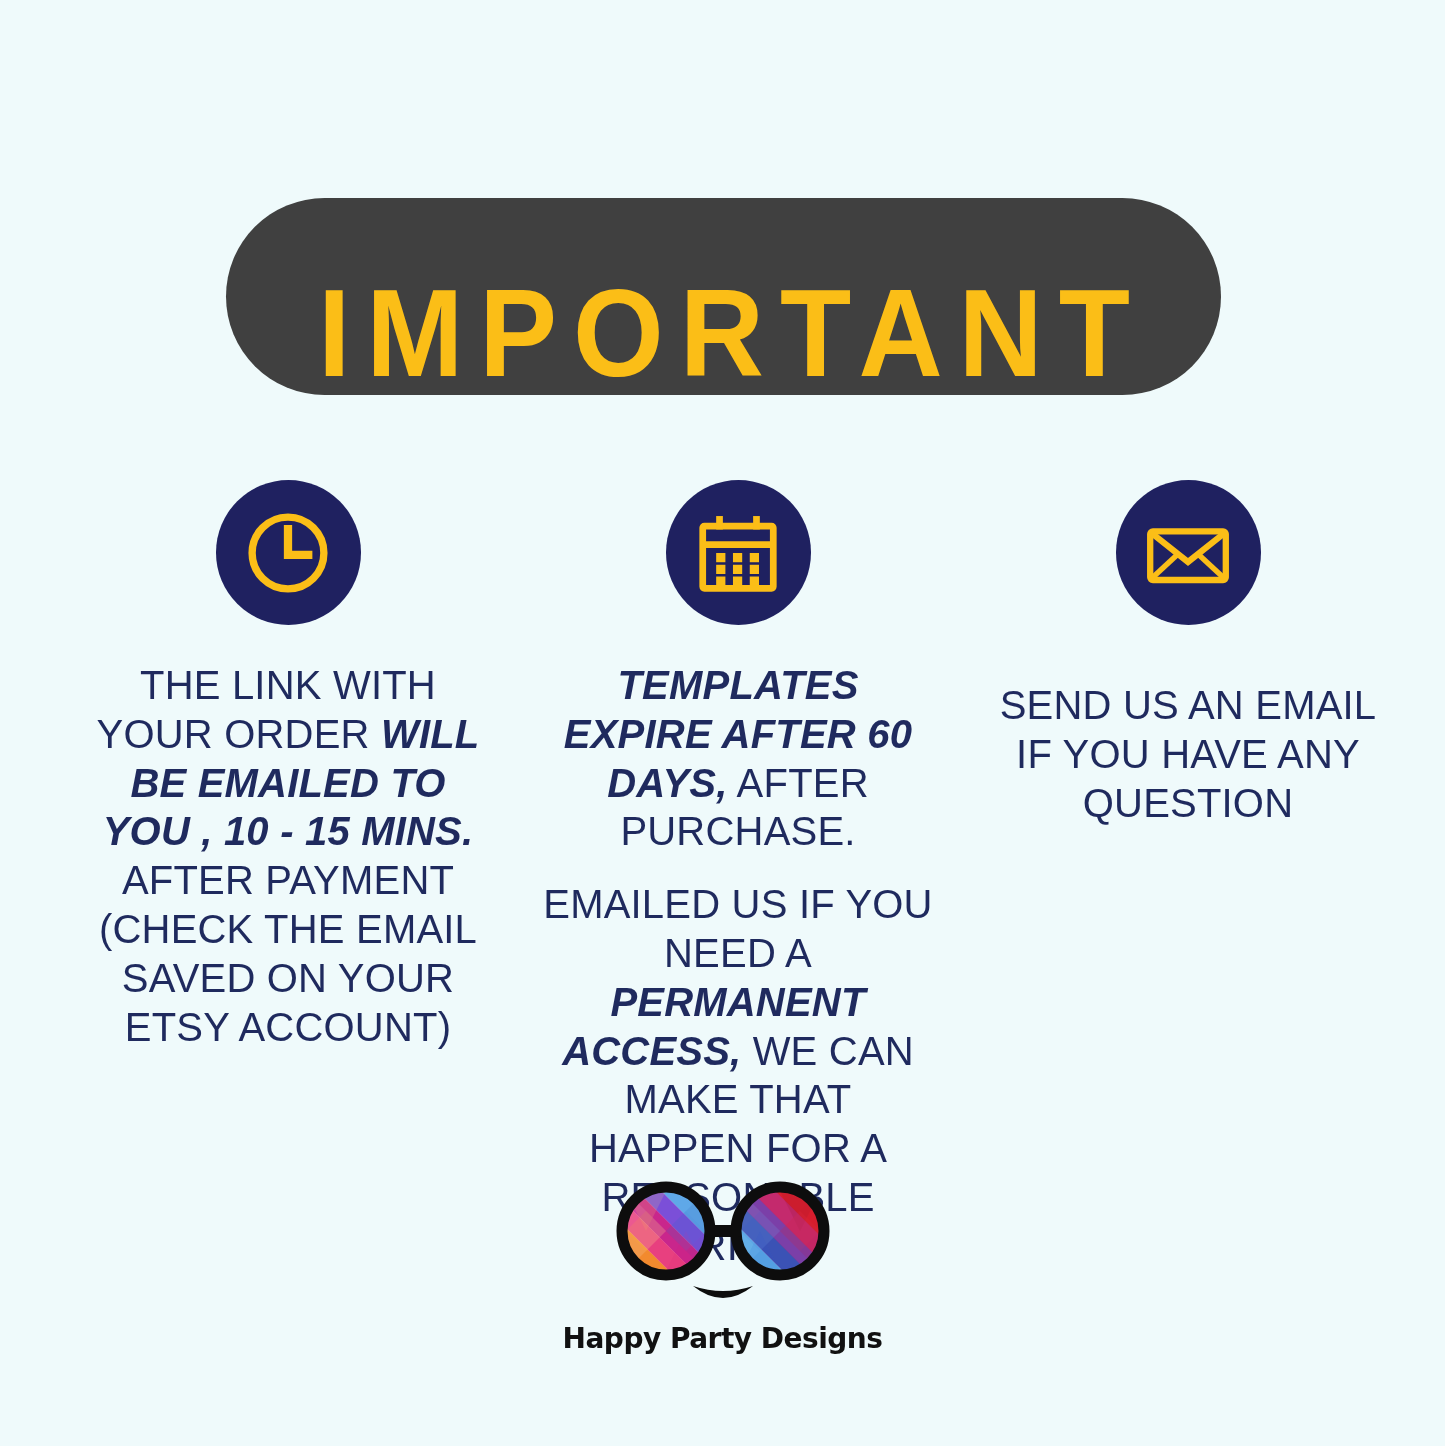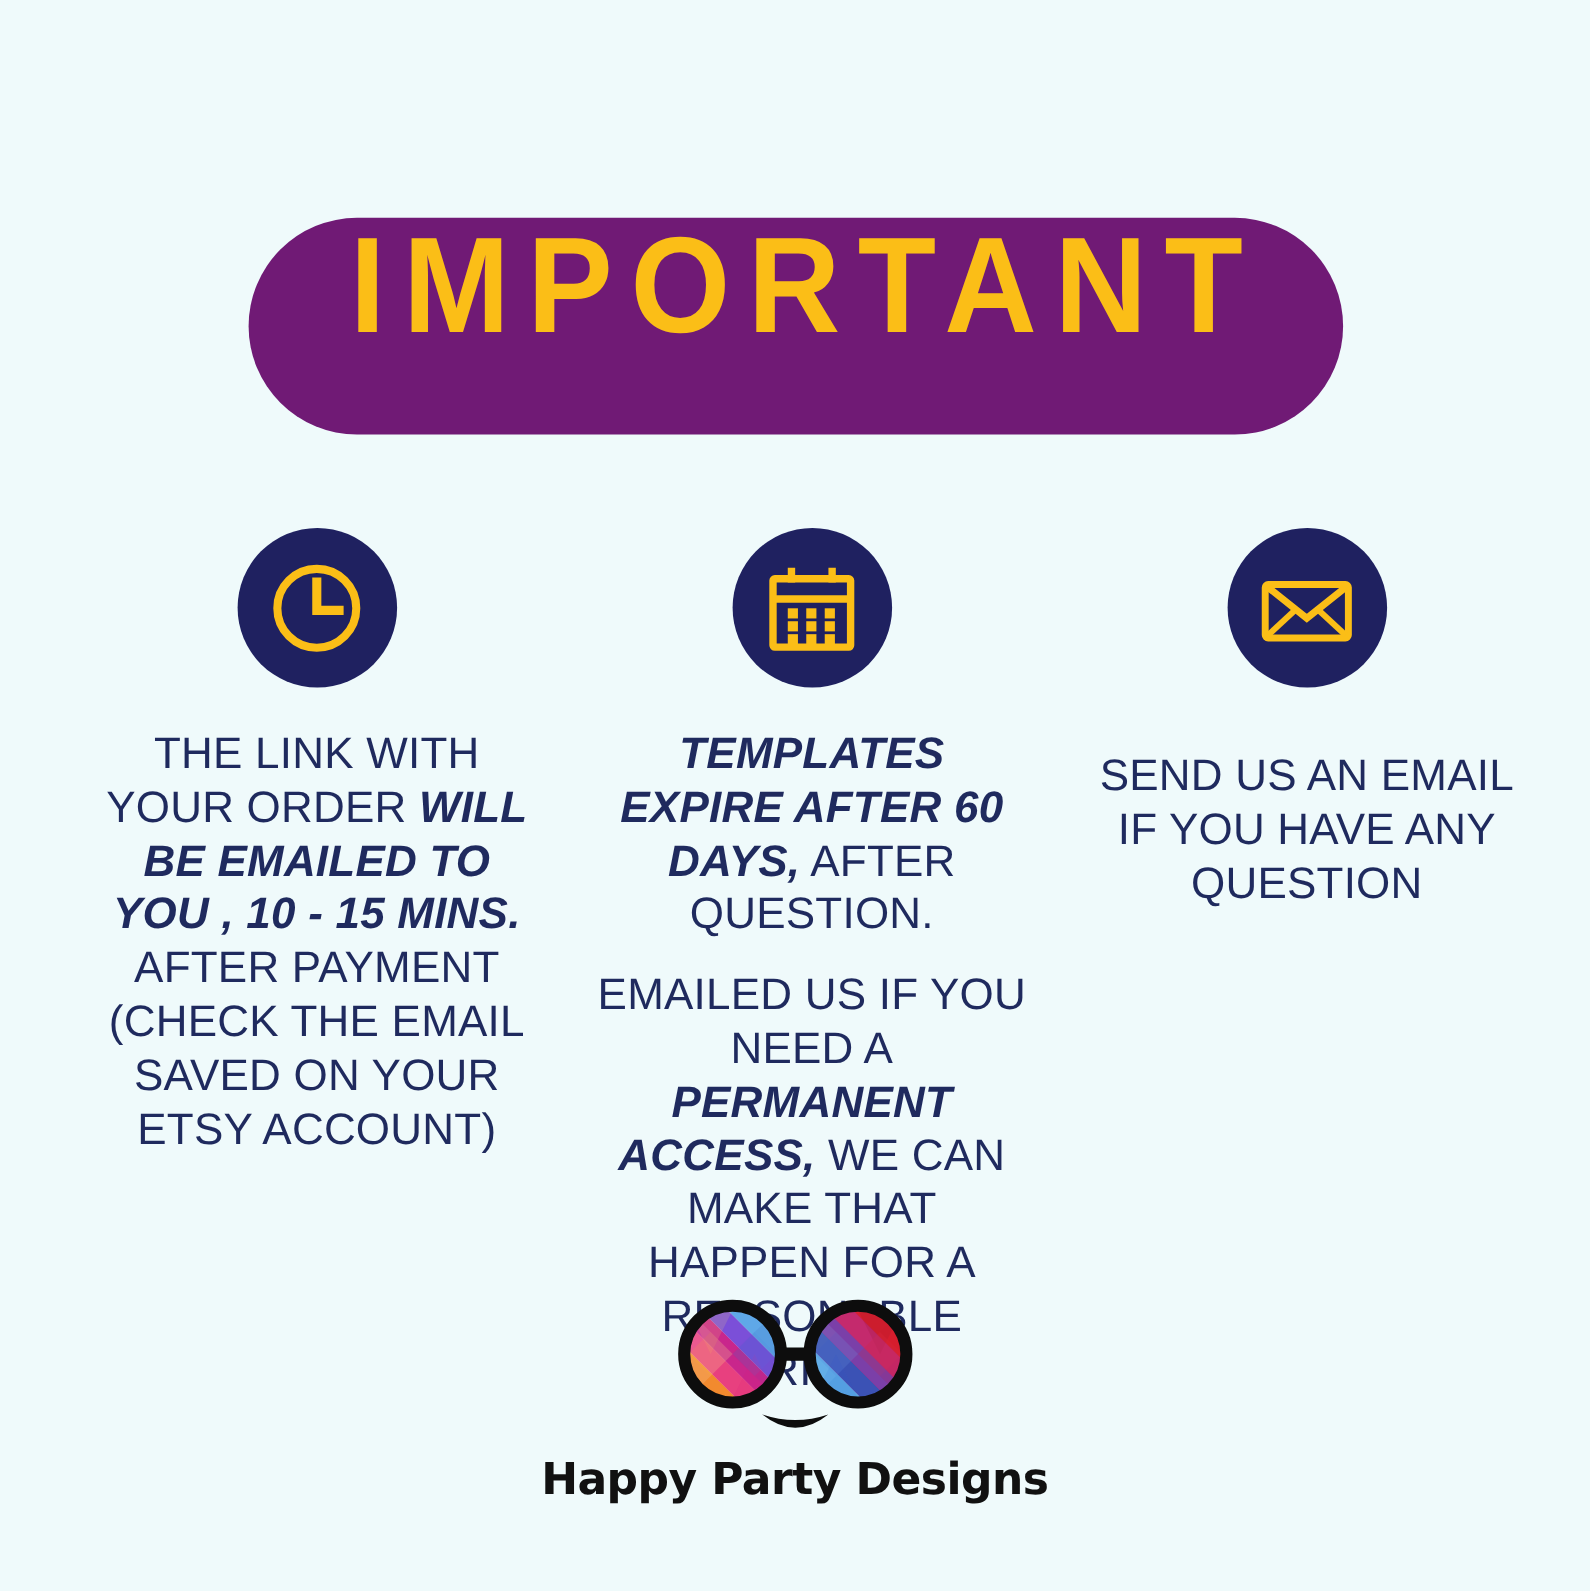--- a/index.html
+++ b/index.html
@@ -15,24 +15,24 @@
     position: relative;
   }
 
   
   .banner {
     position: absolute;
     left: 226px;
     top: 198px;
     width: 995px;
     height: 197px;
-    background: #701a75;
+    background: #404040;
     border-radius: 99px;
     display: flex;
-    align-items: flex-start;
+    align-items: flex-end;
     justify-content: center;
   }
   .banner-title {
     color: #fbbe17;
     font-size: 124px;
     font-weight: 700;
     letter-spacing: 17px;
     line-height: 1;
     text-indent: 17px;
     font-family: "Liberation Sans Narrow", "Liberation Sans", sans-serif;
@@ -94,21 +94,21 @@
     left: 0;
     top: 1178px;
     width: 1445px;
     display: flex;
     flex-direction: column;
     align-items: center;
   }
   .logo-mark { width: 260px; height: 130px; display: block; }
   .logo-text {
     margin-top: 14px;
-    font-size: 40px;
+    font-size: 28px;
     font-weight: 700;
     color: #111111;
     letter-spacing: -0.5px;
     font-family: "DejaVu Sans", sans-serif;
   }
 </style>
 </head>
 <body>
 
 <div class="banner">
@@ -144,21 +144,21 @@
           <rect x="24" y="64" width="11" height="11"></rect>
           <rect x="44" y="64" width="11" height="11"></rect>
           <rect x="64" y="64" width="11" height="11"></rect>
           <rect x="24" y="78" width="11" height="11"></rect>
           <rect x="44" y="78" width="11" height="11"></rect>
           <rect x="64" y="78" width="11" height="11"></rect>
         </g>
       </svg>
     </div>
     <div class="col-text">
-        <p><b>TEMPLATES EXPIRE AFTER 60 DAYS,</b><span> AFTER QUESTION.</span></p>
+        <p><b>TEMPLATES EXPIRE AFTER 60 DAYS,</b><span> AFTER PURCHASE.</span></p>
         <p><span>EMAILED US IF YOU NEED A </span><b>PERMANENT ACCESS,</b><span> WE CAN MAKE THAT HAPPEN FOR A REASONABLE PRICE.</span></p>
       </div>
   </div>
 
   <div class="col col-3">
     <div class="icon-circle">
       <svg width="90" height="90" viewBox="0 0 100 100" aria-hidden="true">
         <rect x="8" y="26" width="84" height="54" rx="3" fill="none" stroke="#fbbe17" stroke-width="7"></rect>
         <path d="M11 29 L50 60 L89 29" fill="none" stroke="#fbbe17" stroke-width="7" stroke-linejoin="miter"></path>
         <path d="M11 77 L38 52" fill="none" stroke="#fbbe17" stroke-width="6"></path>

